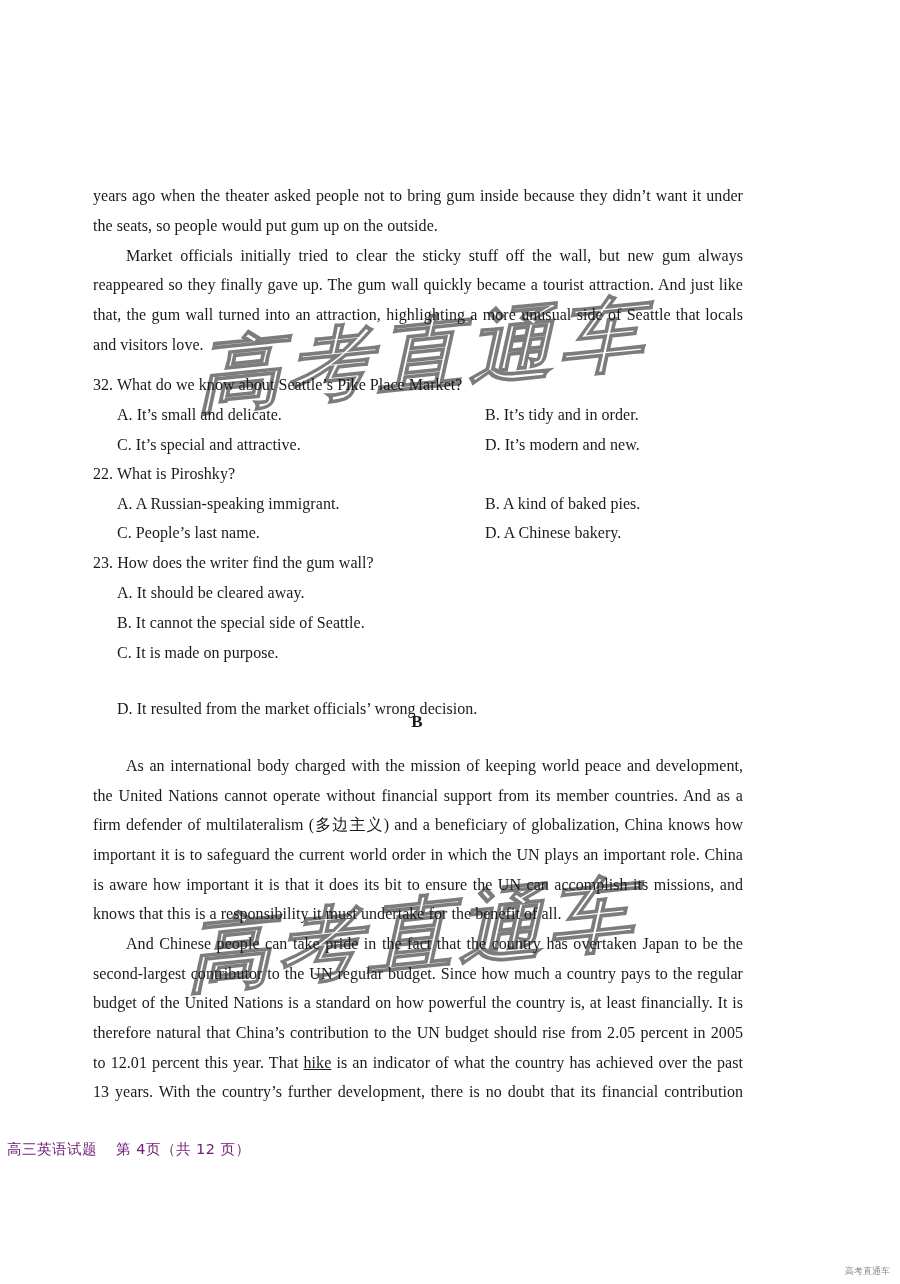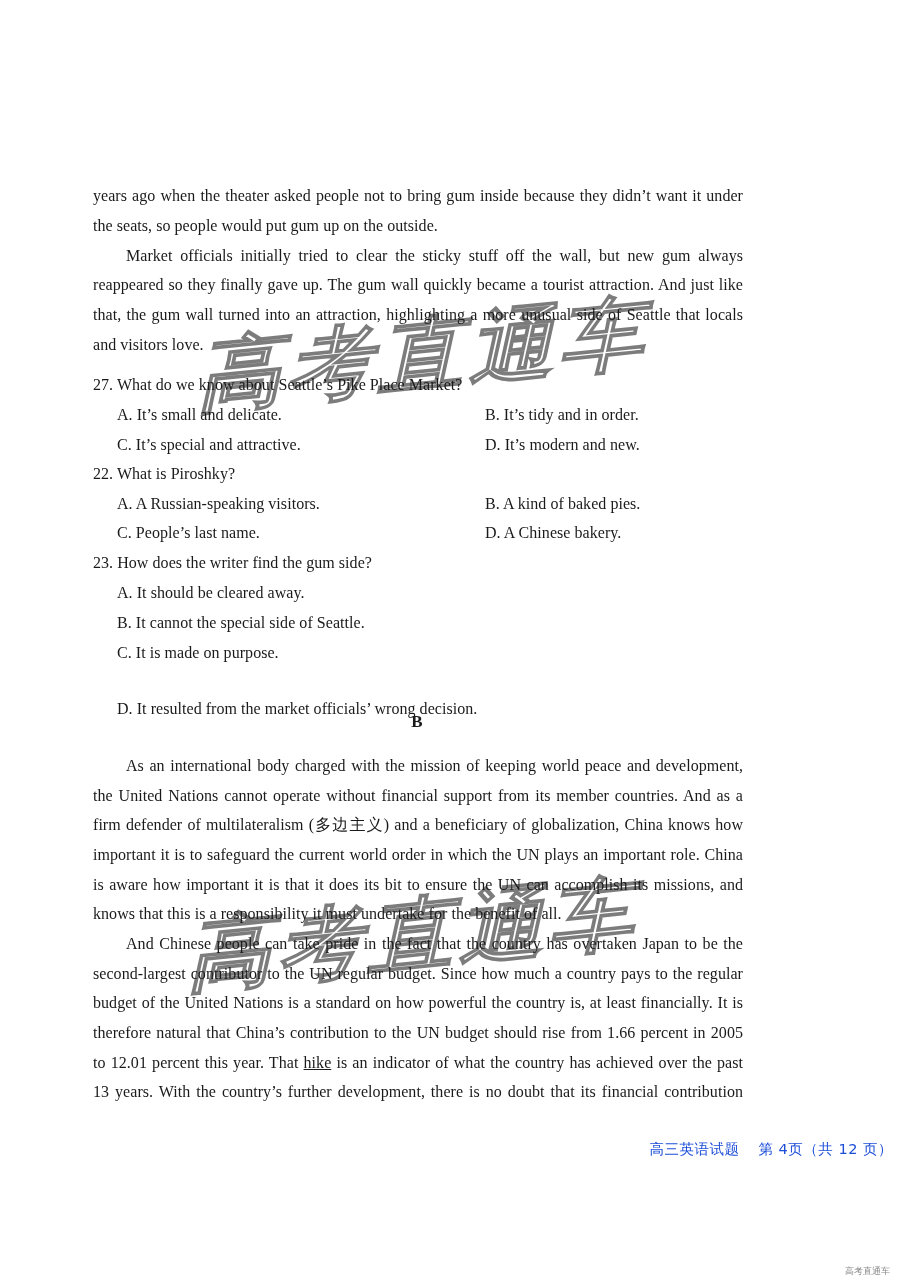--- a/index.html
+++ b/index.html
@@ -12,22 +12,22 @@
     position: absolute; left: 93px; width: 650px; font-size: 16px; line-height: 20px;
     white-space: nowrap; letter-spacing: 0.05px;
   }
   .just { text-align: justify; text-align-last: justify; white-space: normal; height: 20px; overflow: hidden; }
   .indent { left: 126px; width: 617px; }
   .opt-l { left: 117px; width: 340px; }
   .opt-r { left: 485px; width: 260px; }
   .sec-head { position: absolute; left: 0; width: 834px; text-align: center; font-weight: bold; font-size: 17px; }
   .underline { text-decoration: underline; }
   .footer {
-    position: absolute; top: 1140px; left: 0; width: 900px; text-align: right;
-    font-family: "DejaVu Sans", sans-serif; font-size: 14.5px; color: #1d4ed8; letter-spacing: 0.5px;
+    position: absolute; top: 1140px; left: 0; width: 900px; text-align: left;
+    font-family: "DejaVu Sans", sans-serif; font-size: 14.5px; color: #701a75; letter-spacing: 0.5px;
   }
   .footer span { margin: 0 7px; }
   .corner-mark {
     position: absolute; right: 10px; bottom: 6px; font-family: "DejaVu Sans", sans-serif;
     font-size: 9px; color: #888;
   }
   .wm {
     position: absolute; font-family: "DejaVu Sans", sans-serif; font-weight: bold;
     color: transparent; -webkit-text-stroke: 1.2px rgba(80,80,80,0.75);
     font-size: 82px; letter-spacing: 6px; transform: skewX(-18deg) rotate(-6deg);
@@ -45,59 +45,59 @@
   <div class="wm wm2">高考直通车</div>
 
   <div class="line just" style="top:186px">years ago when the theater asked people not to bring gum inside because they didn’t want it under</div>
   <div class="line" style="top:216px">the seats, so people would put gum up on the outside.</div>
   <div class="line just indent" style="top:246px">Market officials initially tried to clear the sticky stuff off the wall, but new gum always</div>
   <div class="line just" style="top:275px">reappeared so they finally gave up. The gum wall quickly became a tourist attraction. And just like</div>
   <div class="line just" style="top:305px">that, the gum wall turned into an attraction, highlighting a more unusual side of Seattle that locals</div>
   <div class="line" style="top:335px">and visitors love.</div>
 
   <div class="line" style="top:375px">
-    <span>27.</span>
+    <span>32.</span>
     <span>What do we know about Seattle’s Pike Place Market?</span>
   </div>
   <div class="line opt-l" style="top:405px">A. It’s small and delicate.</div>
   <div class="line opt-r" style="top:405px">B. It’s tidy and in order.</div>
   <div class="line opt-l" style="top:435px">C. It’s special and attractive.</div>
   <div class="line opt-r" style="top:435px">D. It’s modern and new.</div>
 
   <div class="line" style="top:464px">
     <span>22.</span>
     <span>What is Piroshky?</span>
   </div>
-  <div class="line opt-l" style="top:494px">A. A Russian-speaking visitors.</div>
+  <div class="line opt-l" style="top:494px">A. A Russian-speaking immigrant.</div>
   <div class="line opt-r" style="top:494px">B. A kind of baked pies.</div>
   <div class="line opt-l" style="top:523px">C. People’s last name.</div>
   <div class="line opt-r" style="top:523px">D. A Chinese bakery.</div>
 
   <div class="line" style="top:553px">
     <span>23.</span>
-    <span>How does the writer find the gum side?</span>
+    <span>How does the writer find the gum wall?</span>
   </div>
   <div class="line opt-l" style="top:583px">A. It should be cleared away.</div>
   <div class="line opt-l" style="top:613px">B. It cannot the special side of Seattle.</div>
   <div class="line opt-l" style="top:643px">C. It is made on purpose.</div>
   <div class="line opt-l" style="top:699px">D. It resulted from the market officials’ wrong decision.</div>
 
   <div class="sec-head" style="top:712px">B</div>
 
   <div class="line just indent" style="top:756px">As an international body charged with the mission of keeping world peace and development,</div>
   <div class="line just" style="top:786px">the United Nations cannot operate without financial support from its member countries. And as a</div>
   <div class="line just" style="top:815px">firm defender of multilateralism (多边主义) and a beneficiary of globalization, China knows how</div>
   <div class="line just" style="top:845px">important it is to safeguard the current world order in which the UN plays an important role. China</div>
   <div class="line just" style="top:875px">is aware how important it is that it does its bit to ensure the UN can accomplish its missions, and</div>
   <div class="line" style="top:904px">knows that this is a responsibility it must undertake for the benefit of all.</div>
 
   <div class="line just indent" style="top:934px">And Chinese people can take pride in the fact that the country has overtaken Japan to be the</div>
   <div class="line just" style="top:964px">second-largest contributor to the UN regular budget. Since how much a country pays to the regular</div>
   <div class="line just" style="top:993px">budget of the United Nations is a standard on how powerful the country is, at least financially. It is</div>
-  <div class="line just" style="top:1023px">therefore natural that China’s contribution to the UN budget should rise from 1.66 percent in 2005</div>
+  <div class="line just" style="top:1023px">therefore natural that China’s contribution to the UN budget should rise from 2.05 percent in 2005</div>
   <div class="line just" style="top:1053px">
     <span>to 12.01 percent this year. That </span><span class="underline">hike</span><span> is an indicator of what the country has achieved over the past</span>
   </div>
   <div class="line just" style="top:1082px">13 years. With the country’s further development, there is no doubt that its financial contribution</div>
 
   <div class="footer">
     <span>高三英语试题</span>
     <span>第 4页（共 12 页）</span>
   </div>
 

